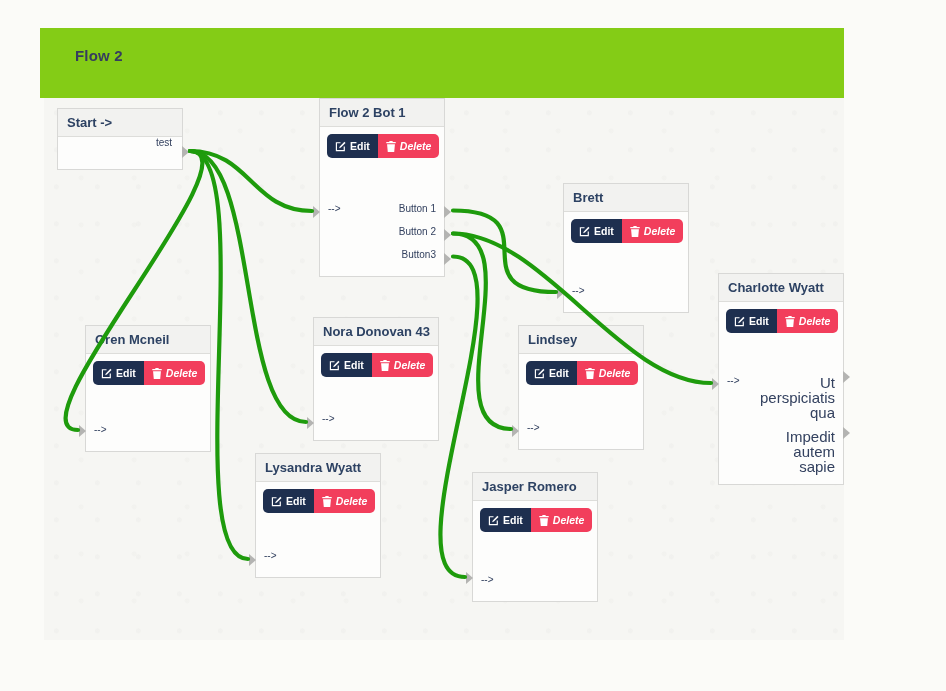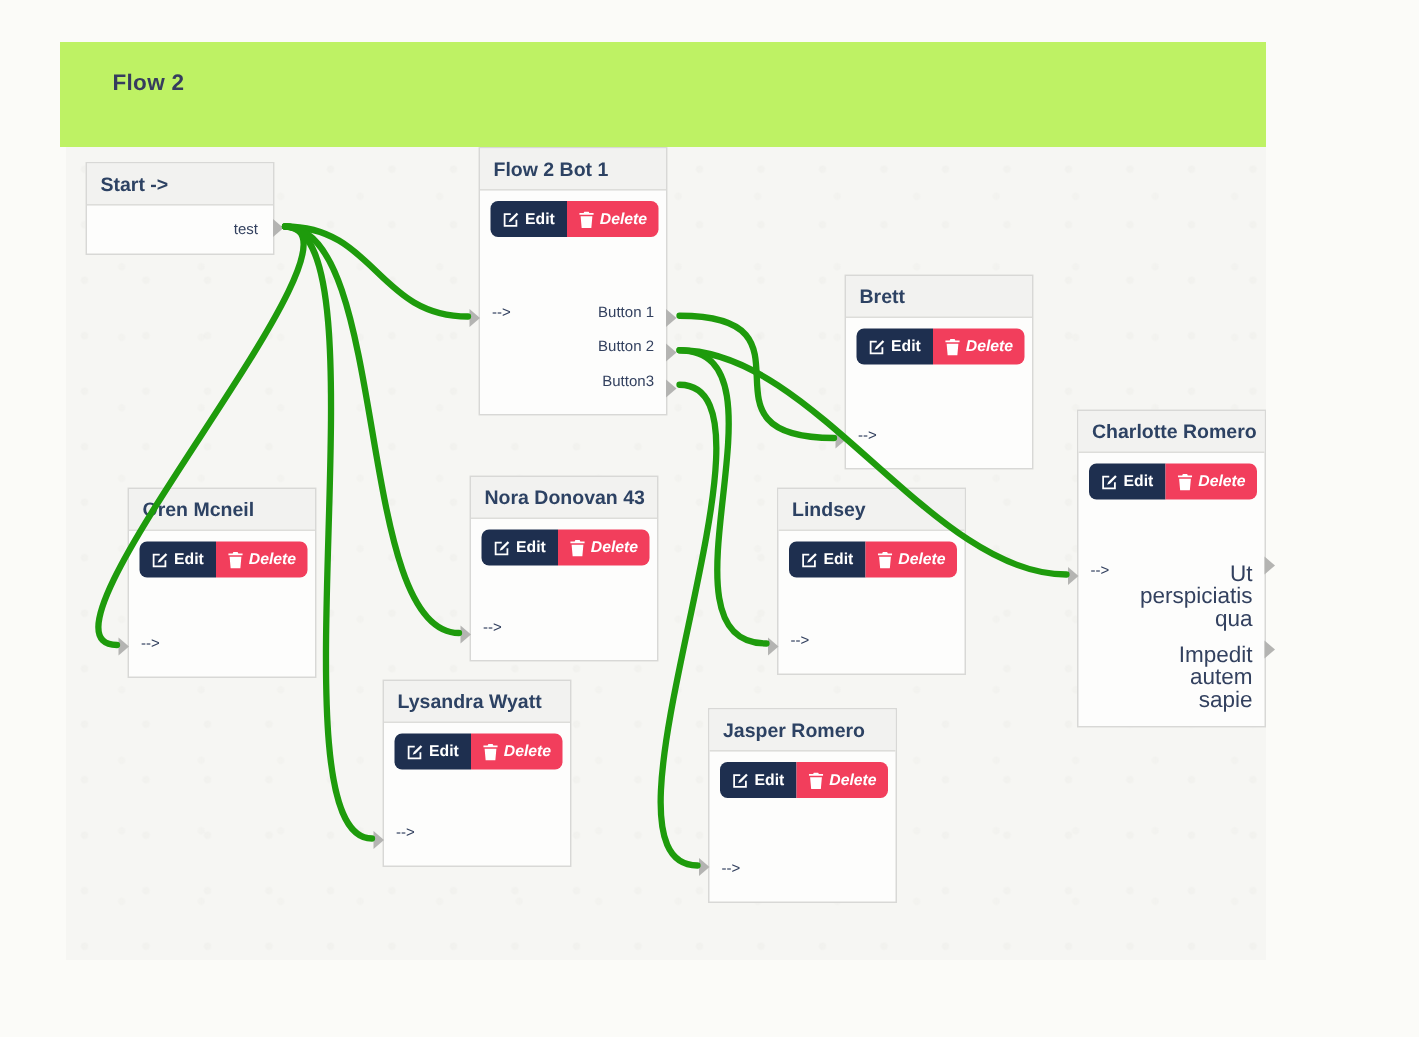--- a/index.html
+++ b/index.html
@@ -3,21 +3,21 @@
 <meta charset="utf-8">
 <style>
   html,body{margin:0;padding:0;}
   body{
     width:946px;height:691px;position:relative;overflow:hidden;
     background:#fbfbf8;
     font-family:"Liberation Sans",sans-serif;
   }
   .topbar{
     position:absolute;left:40px;top:28px;width:804px;height:70px;
-    background:#bef264;z-index:1;
+    background:#84cc16;z-index:1;
   }
   .topbar h1{
     margin:0;padding:19px 0 0 35px;
     font-size:15px;font-weight:600;color:#363c5e;letter-spacing:.2px;
   }
   .canvas{
     position:absolute;left:44px;top:98px;width:800px;height:542px;
     background:#f6f6f3;
     background-image:radial-gradient(circle at 30% 40%, rgba(160,160,150,.05) 0 2px, transparent 3px),
                      radial-gradient(circle at 70% 70%, rgba(160,160,150,.04) 0 2px, transparent 3px);
@@ -40,21 +40,21 @@
     color:#fff;font-size:10.5px;font-weight:700;padding:6px 8px;
     font-family:"Liberation Sans",sans-serif;
   }
   .btn svg{display:block;}
   .btn-edit{background:#1e2f4f;border-radius:5px 0 0 5px;}
   .btn-delete{background:#f23e5c;border-radius:0 5px 5px 0;font-style:italic;}
   .ports{margin-top:auto;padding:0 8px 10px 8px;font-size:10px;color:#33415f;}
   .port-row{display:flex;justify-content:space-between;align-items:center;height:23px;}
   .in-label{text-align:left;}
   .out-label{margin-left:auto;text-align:center;padding-left:31px;}
-  .start-body{flex:1;display:flex;align-items:center;justify-content:flex-end;
+  .start-body{flex:1;display:flex;justify-content:flex-end;
     padding:0 10px;font-size:10px;color:#33415f;}
   .multi-out{display:flex;align-items:flex-start;}
   .out-col{margin-left:auto;display:flex;flex-direction:column;gap:9px;}
   .out-block{white-space:pre-line;text-align:right;line-height:15px;font-size:15px;color:#33415f;}
   .arrow{
     position:absolute;width:0;height:0;
     border-top:6px solid transparent;border-bottom:6px solid transparent;
     border-left:7px solid #b4b4b2;
   }
   .arrow.in{left:-7px;}
@@ -154,21 +154,21 @@
   </div>
   <div class="ports">
     <div class="port-row">
       <span class="in-label">--&gt;</span>
     </div>
   </div>
   <span class="arrow in" style="top:103px"></span>
 </div>
 
 <div class="node n-charlotte">
-  <div class="node-header">Charlotte Romero</div>
+  <div class="node-header">Charlotte Wyatt</div>
   <div class="btn-row">
     <button class="btn btn-edit">
       <span>
           <svg width="11" height="11" viewBox="0 0 14 14">
             <path d="M7 2.2H1.8v10h10V7" stroke="#fff" stroke-width="1.5" fill="none"></path>
             <path d="M12.9 1.1 6.6 7.4 5.6 9.9l2.5-1 6.3-6.3z" fill="#fff" transform="scale(.93)"></path>
           </svg>
         </span>
       <span>Edit</span>
     </button>

